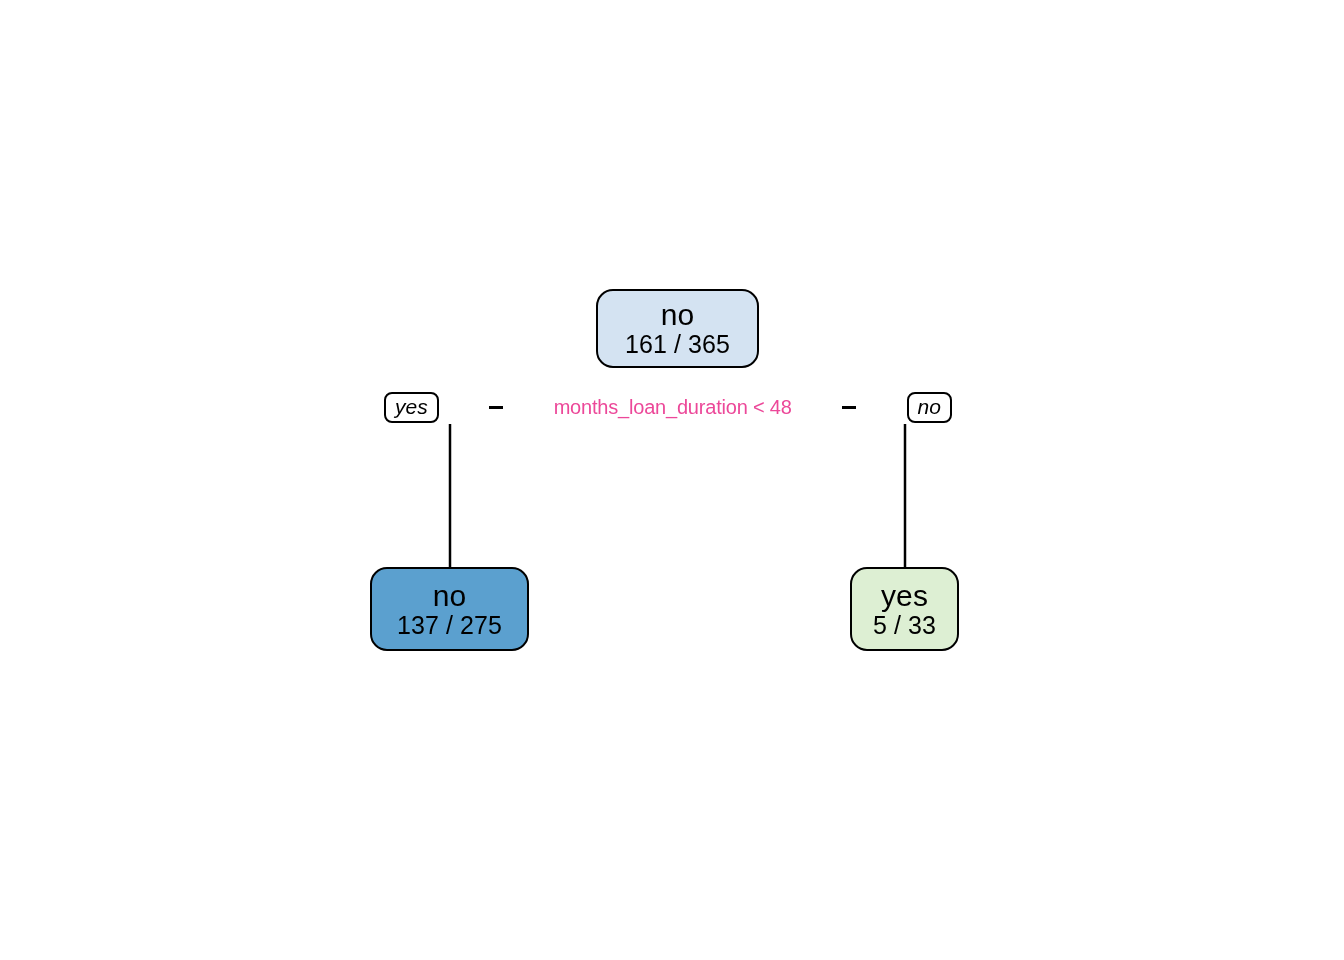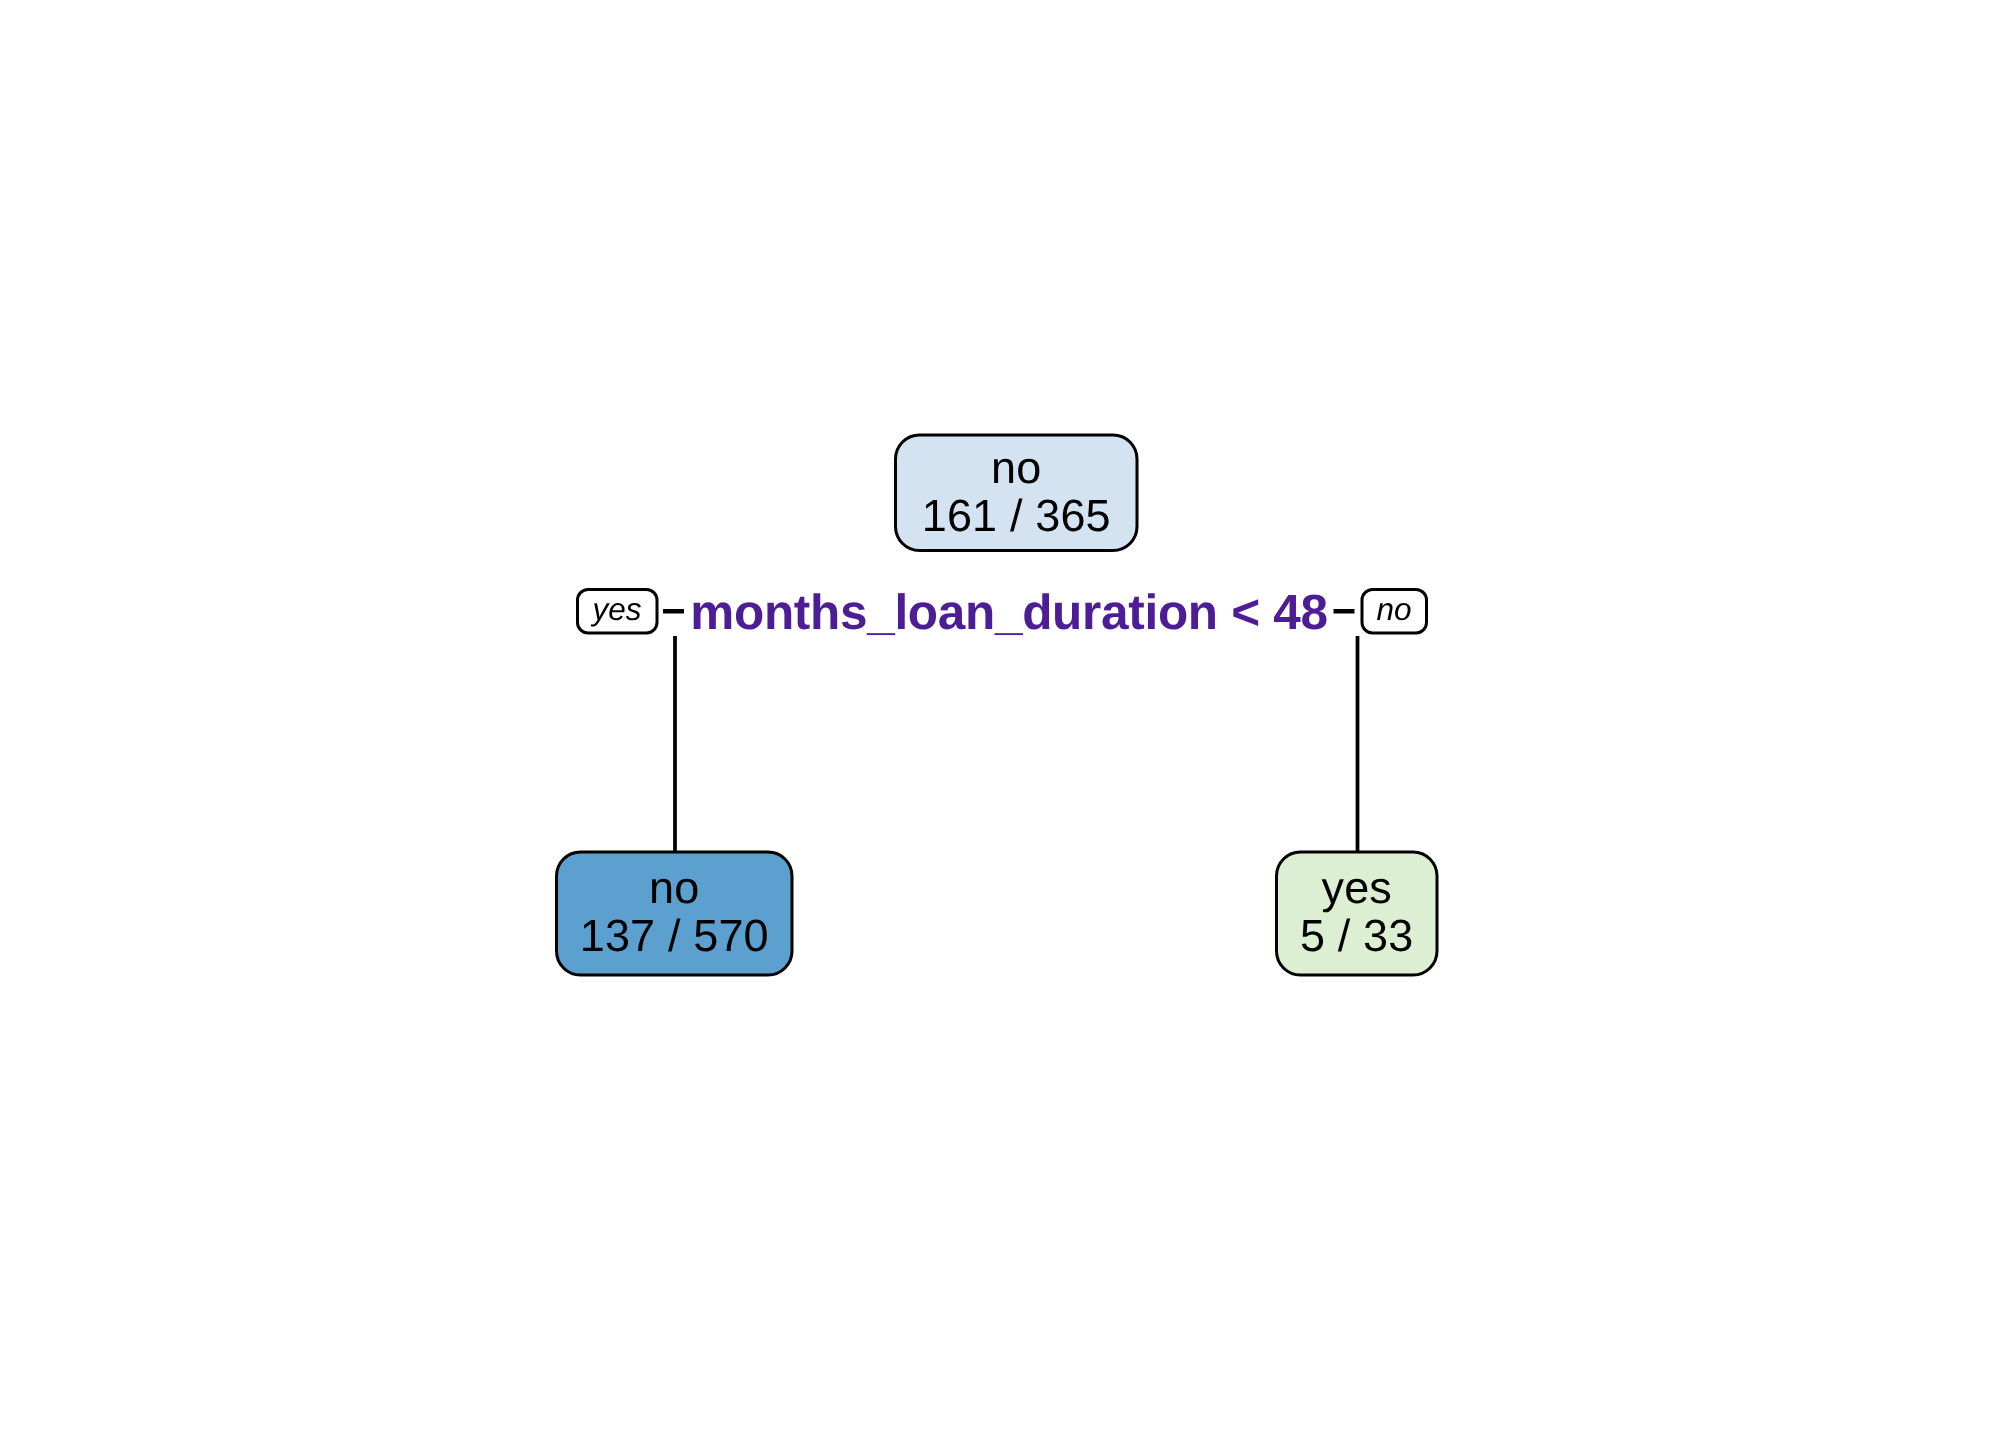--- a/index.html
+++ b/index.html
@@ -44,21 +44,21 @@
     align-items: center;
     justify-content: center;
     line-height: 1.06;
     color: #000000;
   }
   .node .node-class {
     font-size: 30px;
     letter-spacing: 0.1px;
   }
   .node .node-counts {
-    font-size: 30px;
+    font-size: 25px;
     letter-spacing: 0.1px;
   }
 
   #node-root {
     left: 596px;
     top: 289px;
     width: 163px;
     height: 79px;
   }
   #node-leaf-left {
@@ -91,23 +91,23 @@
     border-radius: 8px;
     background: #ffffff;
     font-size: 21px;
     font-style: italic;
     color: #000000;
     padding: 2px 9px 4px 9px;
     line-height: 1;
     z-index: 3;
   }
   #split-text {
-    font-size: 33px;
-    font-weight: bold;
-    color: #4c1d95;
+    font-size: 20px;
+    font-weight: normal;
+    color: #ec4899;
     white-space: nowrap;
     letter-spacing: -0.2px;
     z-index: 3;
   }
   .branch-connector {
     height: 2.5px;
     background: #000000;
     width: 14px;
     flex: none;
     z-index: 2;
@@ -131,21 +131,21 @@
   <div id="split-row">
     <span class="branch-label">yes</span>
     <span class="branch-connector"></span>
     <span id="split-text">months_loan_duration &lt; 48</span>
     <span class="branch-connector"></span>
     <span class="branch-label">no</span>
   </div>
 
   <div class="node" id="node-leaf-left" style="background:#5ba0cf;">
     <span class="node-class">no</span>
-    <span class="node-counts">137 / 570</span>
+    <span class="node-counts">137 / 275</span>
   </div>
 
   <div class="node" id="node-leaf-right" style="background:#ddefd3;">
     <span class="node-class">yes</span>
     <span class="node-counts">5 / 33</span>
   </div>
 
 </div>
 
 </body></html>

